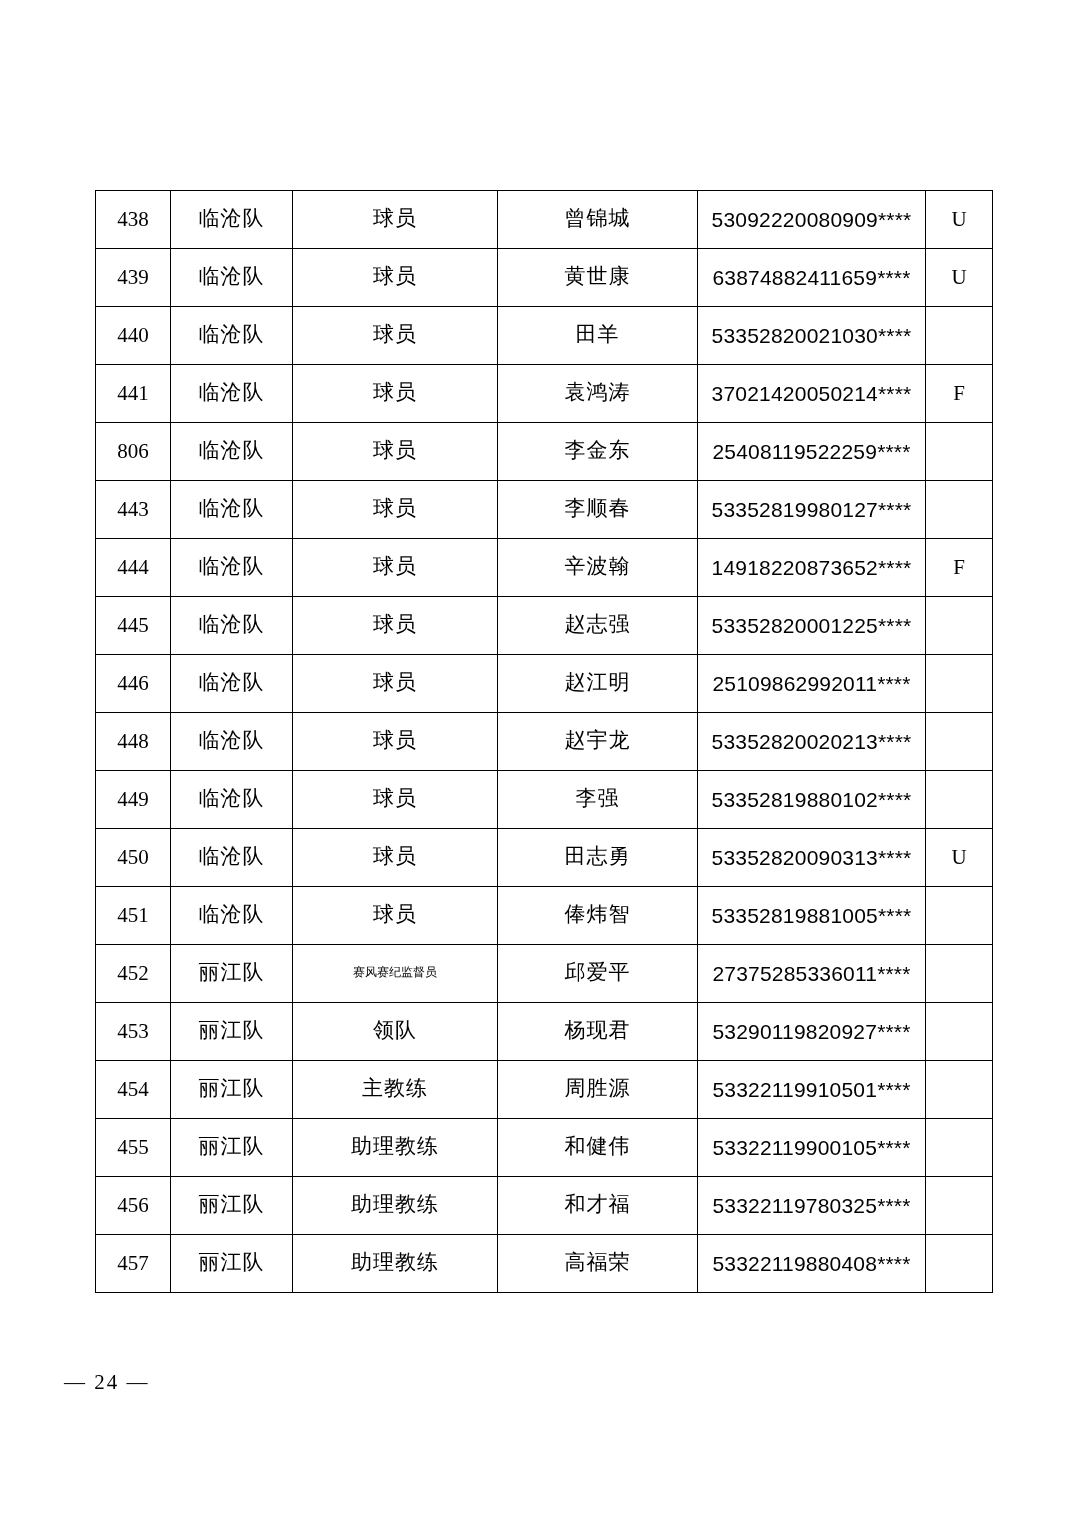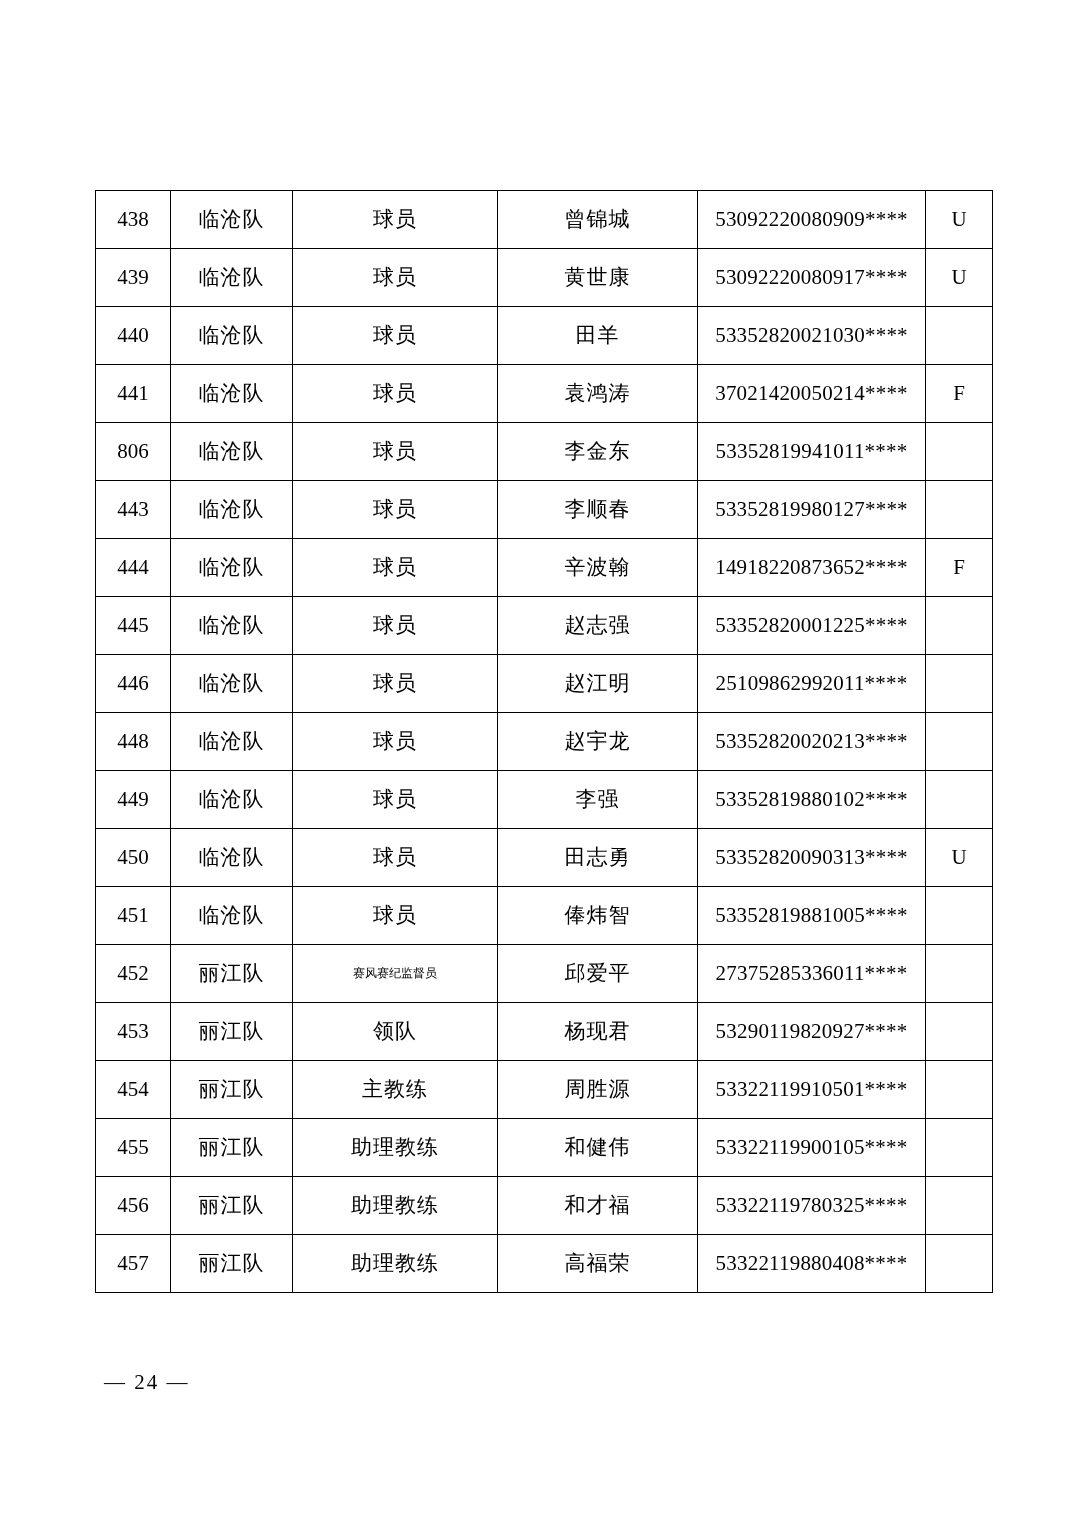--- a/index.html
+++ b/index.html
@@ -43,44 +43,44 @@
   .col-role    { width: 205px; }
   .col-name    { width: 200px; }
   .col-idnum   { width: 228px; }
   .col-flag    { width: 67px; }
 
   .cell-index {
     font-family: "Liberation Serif", "DejaVu Serif", serif;
     font-size: 22px;
   }
   .cell-team, .cell-role, .cell-name {
-    font-family: Liberation Serif, serif;
+    font-family: Liberation Mono, monospace;
     font-size: 21px;
     letter-spacing: 1px;
   }
   .cell-role.wide {
     letter-spacing: 0px;
     font-size: 12px;
   }
   .cell-idnum {
-    font-family: Liberation Serif, serif;
+    font-family: Liberation Sans, sans-serif;
     font-size: 21px;
     letter-spacing: 0.2px;
   }
   .cell-flag {
     font-family: "Liberation Serif", "DejaVu Serif", serif;
     font-size: 21px;
   }
   .page-footer {
     position: absolute;
     left: 0;
     top: 1370px;
     width: 1080px;
     text-align: left;
-    padding-left: 104px;
+    padding-left: 64px;
     box-sizing: border-box;
     font-size: 21px;
     font-family: "Liberation Serif", "DejaVu Serif", serif;
     letter-spacing: 2px;
   }
 </style>
 </head>
 <body>
 
 <div class="page">
@@ -100,21 +100,21 @@
           <td class="cell-role">球员</td>
           <td class="cell-name">曾锦城</td>
           <td class="cell-idnum">53092220080909****</td>
           <td class="cell-flag">U</td>
         </tr>
         <tr>
           <td class="cell-index">439</td>
           <td class="cell-team">临沧队</td>
           <td class="cell-role">球员</td>
           <td class="cell-name">黄世康</td>
-          <td class="cell-idnum">53092220080917****</td>
+          <td class="cell-idnum">63874882411659****</td>
           <td class="cell-flag">U</td>
         </tr>
         <tr>
           <td class="cell-index">440</td>
           <td class="cell-team">临沧队</td>
           <td class="cell-role">球员</td>
           <td class="cell-name">田羊</td>
           <td class="cell-idnum">53352820021030****</td>
           <td class="cell-flag"></td>
         </tr>
@@ -124,21 +124,21 @@
           <td class="cell-role">球员</td>
           <td class="cell-name">袁鸿涛</td>
           <td class="cell-idnum">37021420050214****</td>
           <td class="cell-flag">F</td>
         </tr>
         <tr>
           <td class="cell-index">806</td>
           <td class="cell-team">临沧队</td>
           <td class="cell-role">球员</td>
           <td class="cell-name">李金东</td>
-          <td class="cell-idnum">53352819941011****</td>
+          <td class="cell-idnum">25408119522259****</td>
           <td class="cell-flag"></td>
         </tr>
         <tr>
           <td class="cell-index">443</td>
           <td class="cell-team">临沧队</td>
           <td class="cell-role">球员</td>
           <td class="cell-name">李顺春</td>
           <td class="cell-idnum">53352819980127****</td>
           <td class="cell-flag"></td>
         </tr>

